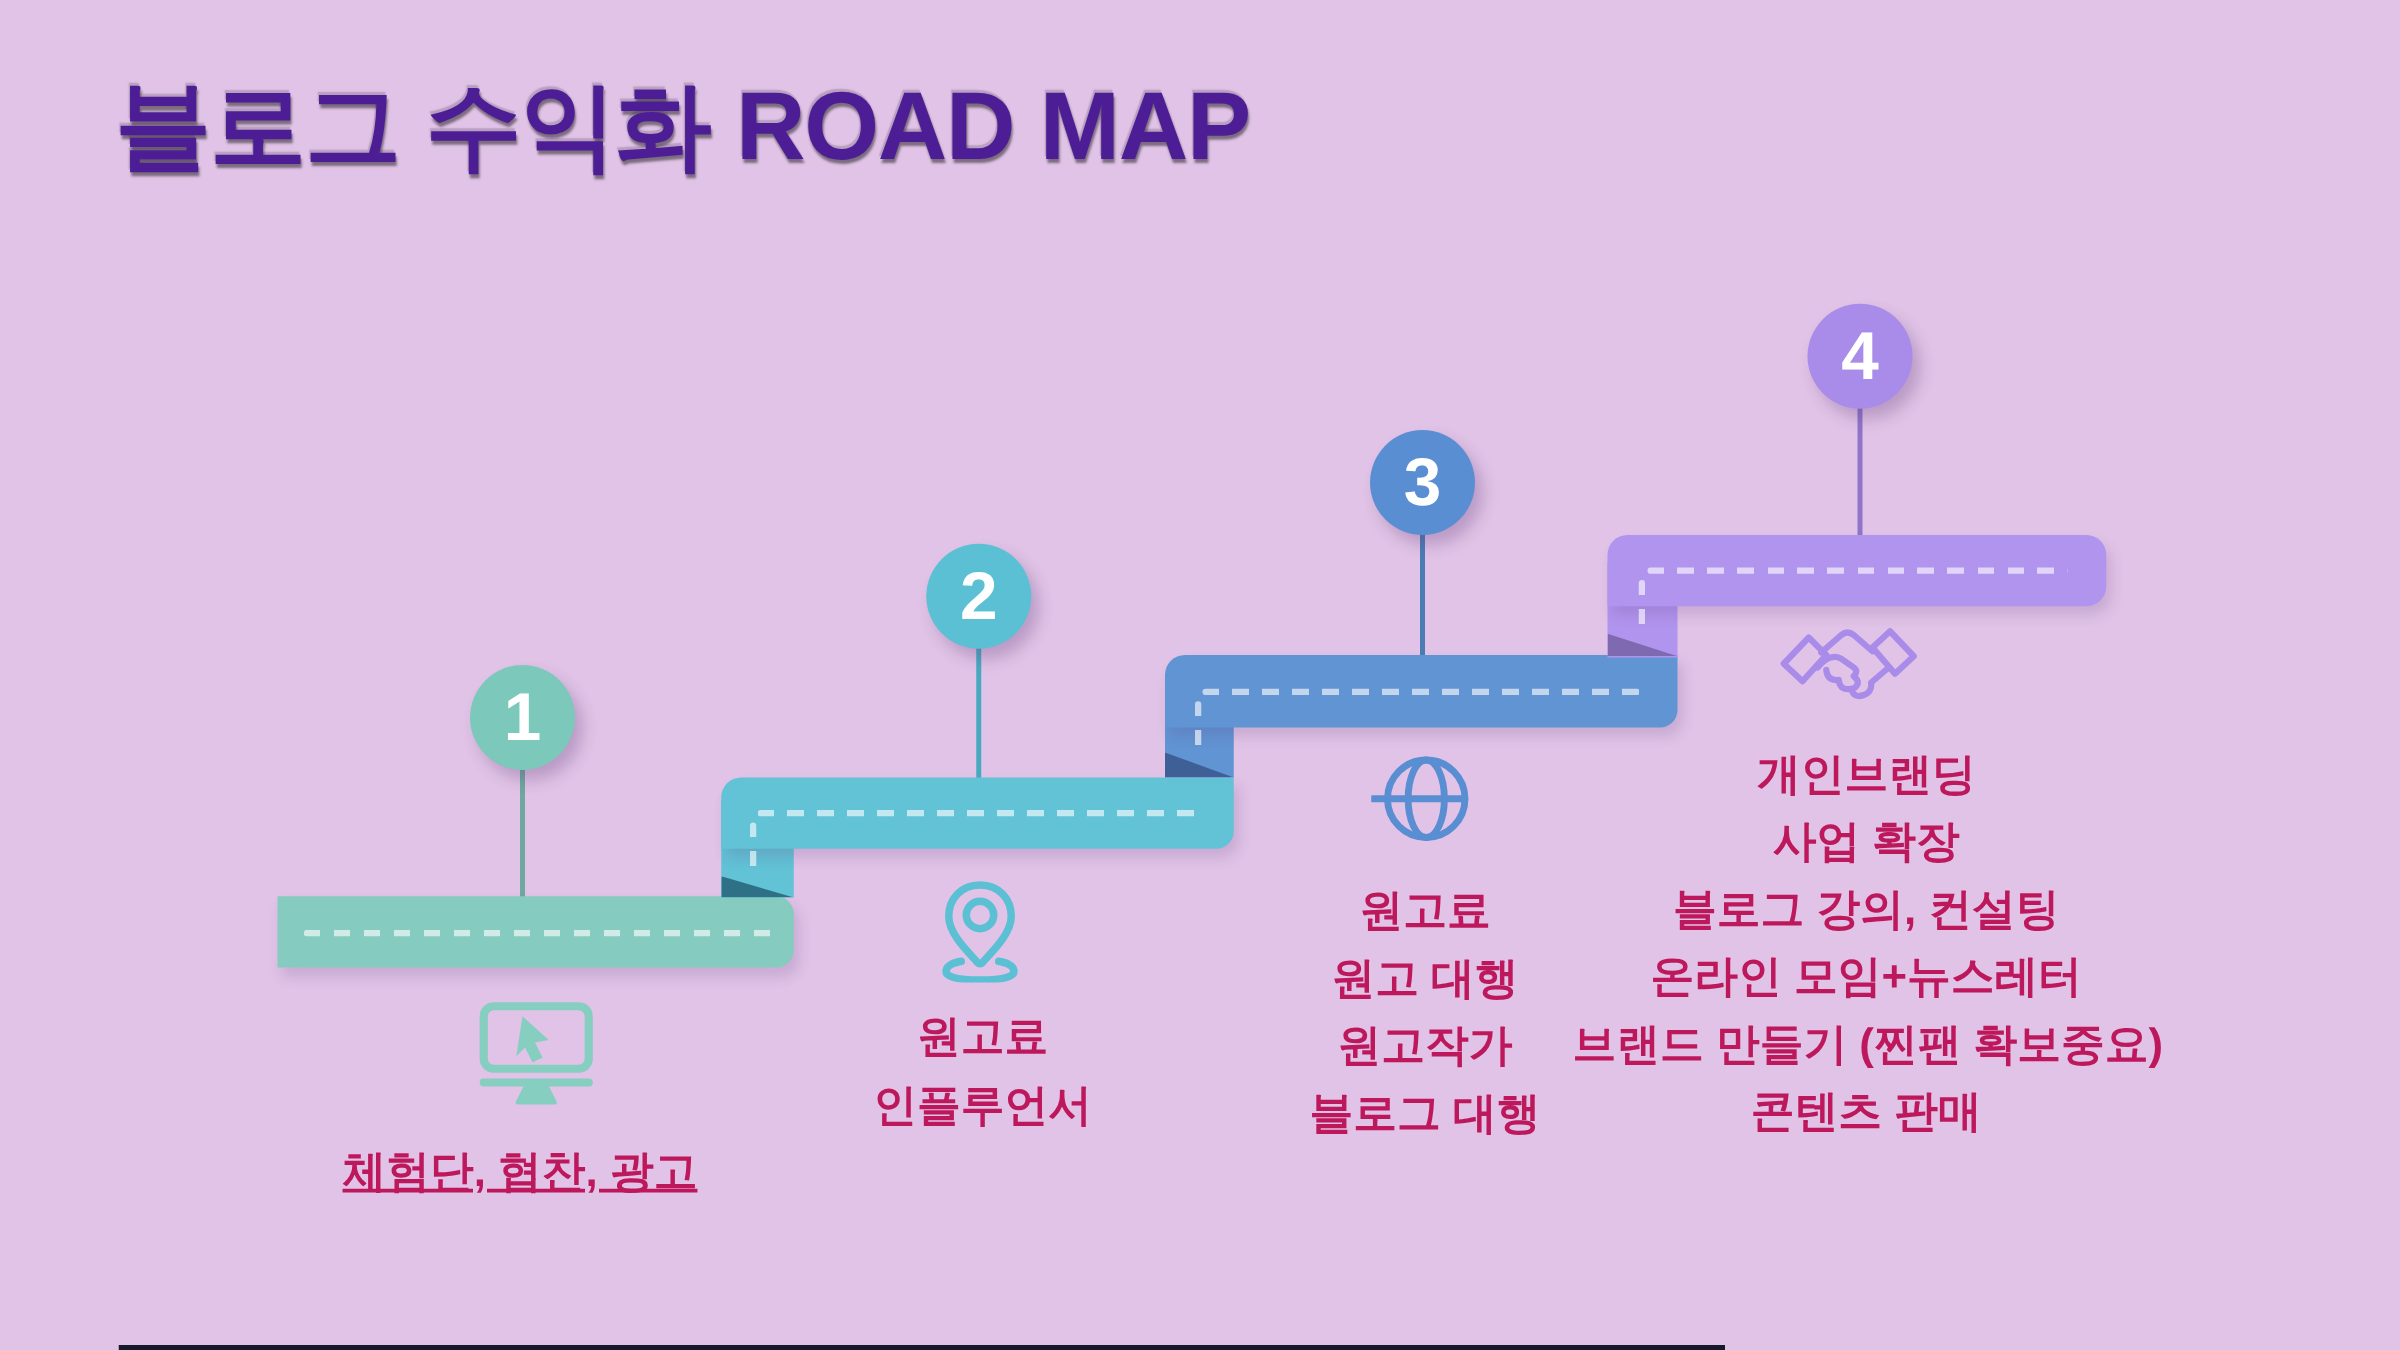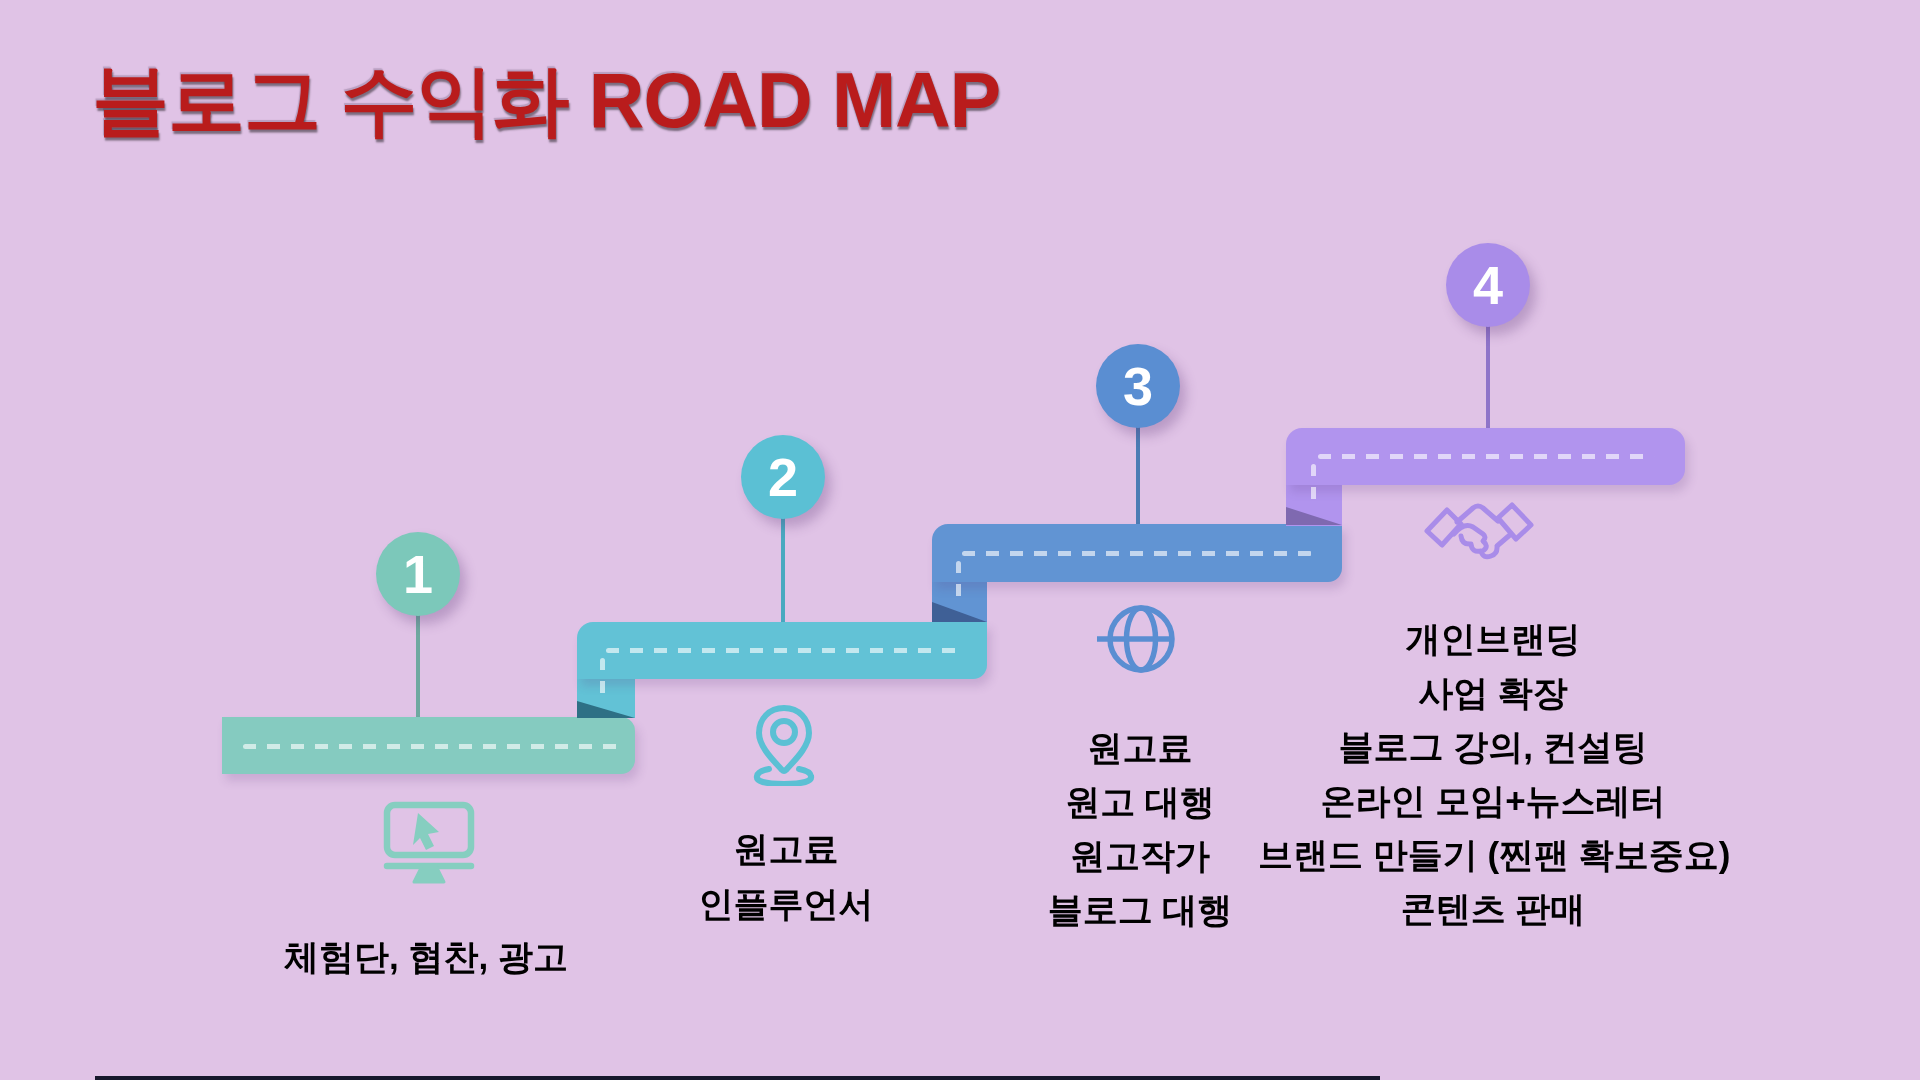--- a/index.html
+++ b/index.html
@@ -4,41 +4,41 @@
 <style>
   html,body{margin:0;padding:0;background:#b9a0c4;}
   .stage{
     position:relative;width:1920px;height:1080px;overflow:hidden;
     background:#e0c3e6;
     font-family:"Liberation Sans","DejaVu Sans",sans-serif;
   }
   .title{
     position:absolute;left:92px;top:50px;
     font-size:77px;font-weight:900;letter-spacing:-1px;
-    color:#b91c1c;white-space:nowrap;
+    color:#4c1d95;white-space:nowrap;
     text-shadow:1px 3px 2px rgba(0,0,0,.45), -1px -2px 1px rgba(125,105,135,.4);
   }
   .bar{position:absolute;height:57px;box-shadow:4px 7px 10px rgba(95,60,125,.18);}
   .riser{position:absolute;}
   .fold{position:absolute;clip-path:polygon(0 0,100% 100%,0 100%);}
   .hdash{position:absolute;height:5px;border-radius:3px;
     background-image:repeating-linear-gradient(90deg,rgba(255,255,255,.62) 0px,rgba(255,255,255,.62) 13px,transparent 13px,transparent 24px);}
   .vdash{position:absolute;width:5px;border-radius:3px;
     background-image:repeating-linear-gradient(180deg,rgba(255,255,255,.62) 0px,rgba(255,255,255,.62) 12px,transparent 12px,transparent 23px);}
   .stem{position:absolute;width:4px;}
   .badge{
     position:absolute;width:84px;height:84px;border-radius:50%;
     display:flex;align-items:center;justify-content:center;
     color:#fff;font-size:54px;font-weight:800;
     box-shadow:6px 8px 12px rgba(85,50,115,.28);
   }
   .icon{position:absolute;}
   .label{
-    position:absolute;text-align:center;color:#000000;font-weight:800;
-    font-size:35px;white-space:nowrap;margin-top:19px;
+    position:absolute;text-align:center;color:#be185d;font-weight:800;
+    font-size:35px;white-space:nowrap;
   }
   .lh55{line-height:55px;} .lh54{line-height:54px;}
   .bottom-strip{position:absolute;background:#17182c;}
   
   .c-bar1{background:#85cbc0;border-radius:0 14px 14px 0;}
   .c-bar2{background:#62c2d6;border-radius:16px 0 14px 0;}
   .c-bar3{background:#6194d3;border-radius:16px 0 14px 0;}
   .c-bar4{background:#b194ee;border-radius:16px 16px 16px 0;}
   .c-riser2{background:#62c2d6;} .c-riser3{background:#6194d3;} .c-riser4{background:#b194ee;}
   .c-fold2{background:#2e7085;} .c-fold3{background:#3f6096;} .c-fold4{background:#7f69b0;}
@@ -62,21 +62,21 @@
       <span>1</span>
     </div>
     <svg class="icon" style="left:381px;top:800px;" width="96" height="86" viewBox="0 0 96 86">
       <g fill="none" stroke="#86cec0" stroke-width="6.5" stroke-linecap="round" stroke-linejoin="round">
         <rect x="6" y="5" width="84" height="50" rx="8"></rect>
         <line x1="6" y1="66" x2="90" y2="66"></line>
         <path d="M41,66 L55,66 L63,82 L33,82 Z" fill="#86cec0" stroke-width="3"></path>
       </g>
       <path d="M37,13 L58,32 L47,34 L53,46 L45,50 L39,38 L32,45 Z" fill="#86cec0"></path>
     </svg>
-    <div class="label" style="left:206px;top:910px;width:440px;line-height:56px;">
+    <div class="label" style="left:196px;top:910px;width:440px;line-height:56px;text-decoration:underline;">
       <div>체험단, 협찬, 광고</div>
     </div>
   </div>
 
   <div>
     <div class="riser c-riser2" style="left:577px;top:640px;width:58px;height:78px;"></div>
     <div class="fold c-fold2" style="left:577px;top:701px;width:58px;height:17px;"></div>
     <div class="stem c-stem2" style="left:781px;top:517px;height:106px;"></div>
     <div class="bar c-bar2" style="left:577px;top:622px;width:410px;"></div>
     <div class="hdash" style="left:606px;top:648px;width:352px;"></div>

